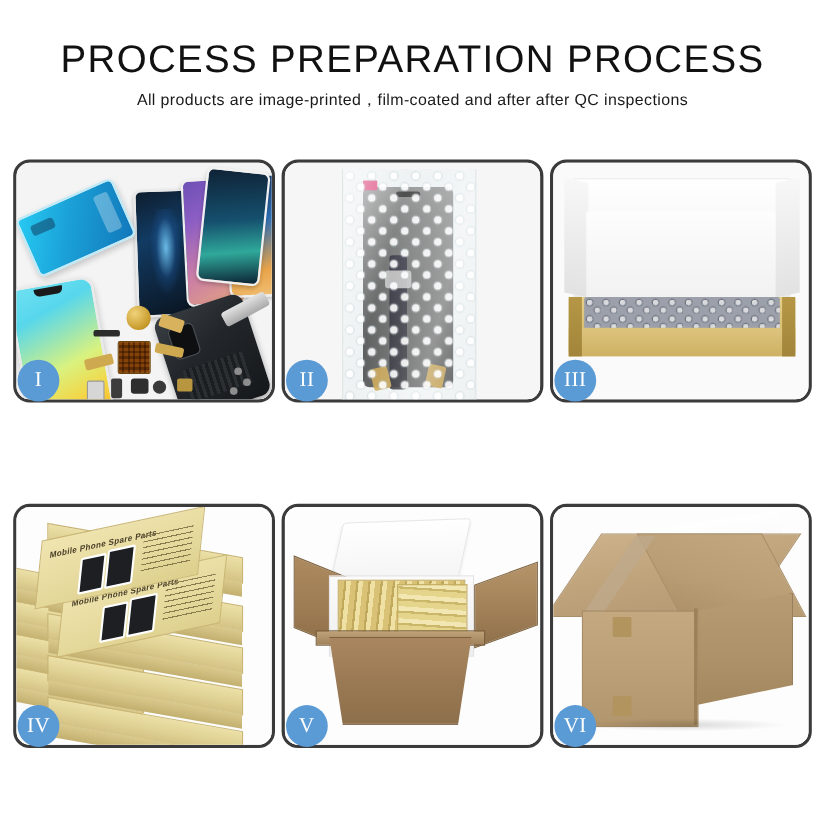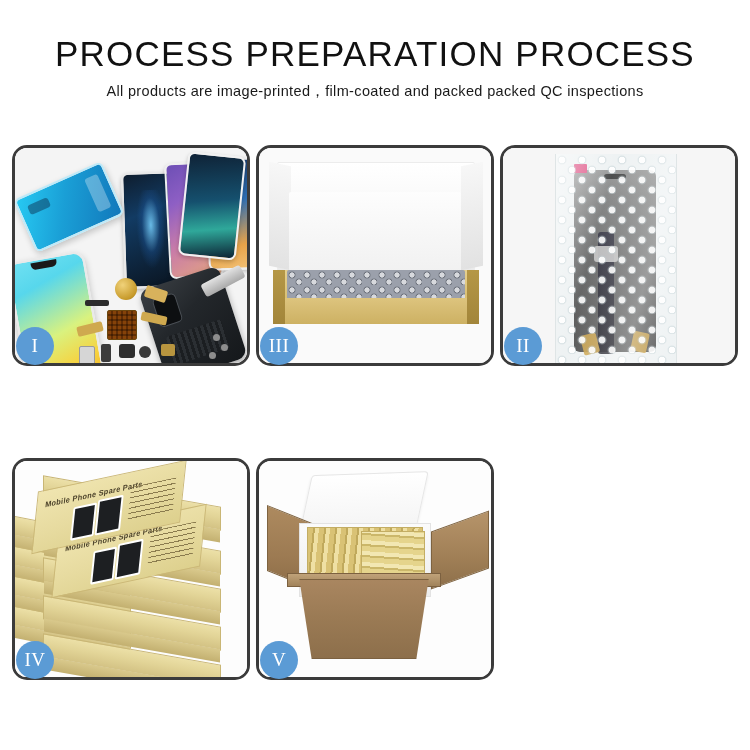--- a/index.html
+++ b/index.html
@@ -375,21 +375,21 @@
   .ct-shadow { position:absolute; left:24px; top:192px; width:190px; height:12px;
     background:radial-gradient(ellipse at 50% 50%, rgba(0,0,0,.14), rgba(0,0,0,0) 70%); }
 </style>
 </head>
 <body>
 
 <div class="page">
 
   <div class="header">
     <div class="title">PROCESS PREPARATION PROCESS</div>
-    <div class="subtitle">All products are image-printed，film-coated and packed packed QC inspections</div>
+    <div class="subtitle">All products are image-printed，film-coated and after after QC inspections</div>
   </div>
 
   <div class="grid">
 
     <div class="panel p1">
       <div class="panel-clip">
         <div class="photo">
           <div class="bg"></div>
           <div class="phone-sc sc-a"></div>
           <div class="phone-sc sc-b"></div>
@@ -411,57 +411,57 @@
           <div class="part pt10"></div>
           <div class="part pt11"></div>
           <div class="part pt12"></div>
           <div class="part pt13"></div>
           <div class="part pt14"></div>
         </div>
       </div>
       <div class="badge">I</div>
     </div>
 
-    <div class="panel p3">
-      <div class="panel-clip">
-        <div class="photo">
-          <div class="bg"></div>
-          <div class="lid-back"></div>
-          <div class="lid-flapL"></div>
-          <div class="lid-flapR"></div>
-          <div class="foam-sheet"></div>
-          <div class="box-tray"></div>
-          <div class="bubble-stack"></div>
-          <div class="box-tray-face"></div>
-          <div class="tray-edgeL"></div>
-          <div class="tray-edgeR"></div>
-        </div>
-      </div>
-      <div class="badge">III</div>
-    </div>
-
     <div class="panel p2">
       <div class="panel-clip">
         <div class="photo">
           <div class="bg"></div>
           <div class="bubble-bag">
             <div class="lcd-inside"></div>
             <div class="flex-strip"></div>
             <div class="flex-conn"></div>
             <div class="gold-tab gt1"></div>
             <div class="gold-tab gt2"></div>
             <div class="pink-label"></div>
             <div class="bubbles"></div>
             <div class="bag-sheen"></div>
           </div>
         </div>
       </div>
       <div class="badge">II</div>
     </div>
 
+    <div class="panel p3">
+      <div class="panel-clip">
+        <div class="photo">
+          <div class="bg"></div>
+          <div class="lid-back"></div>
+          <div class="lid-flapL"></div>
+          <div class="lid-flapR"></div>
+          <div class="foam-sheet"></div>
+          <div class="box-tray"></div>
+          <div class="bubble-stack"></div>
+          <div class="box-tray-face"></div>
+          <div class="tray-edgeL"></div>
+          <div class="tray-edgeR"></div>
+        </div>
+      </div>
+      <div class="badge">III</div>
+    </div>
+
     <div class="panel p4">
       <div class="panel-clip">
         <div class="photo">
           <div class="bg"></div>
           <div class="kbox kb-l1">
               <span class="side"></span>
             </div>
           <div class="kbox kb-l2">
               <span class="side"></span>
             </div>
@@ -514,15 +514,33 @@
           <div class="foam-inner"></div>
           <div class="yboxes"></div>
           <div class="yboxes2"></div>
           <div class="carton-lip"></div>
           <div class="carton-front"></div>
         </div>
       </div>
       <div class="badge">V</div>
     </div>
 
+    <div class="panel p6">
+      <div class="panel-clip">
+        <div class="photo">
+          <div class="bg"></div>
+          <div class="ct-wrap"></div>
+          <div class="ct-top"></div>
+          <div class="ct-top2"></div>
+          <div class="ct-tape"></div>
+          <div class="ct-side"></div>
+          <div class="ct-front"></div>
+          <div class="ct-seam"></div>
+          <div class="ct-stapleA"></div>
+          <div class="ct-stapleB"></div>
+          <div class="ct-shadow"></div>
+        </div>
+      </div>
+      <div class="badge">VI</div>
+    </div>
 
   </div>
 </div>
 
 </body></html>

